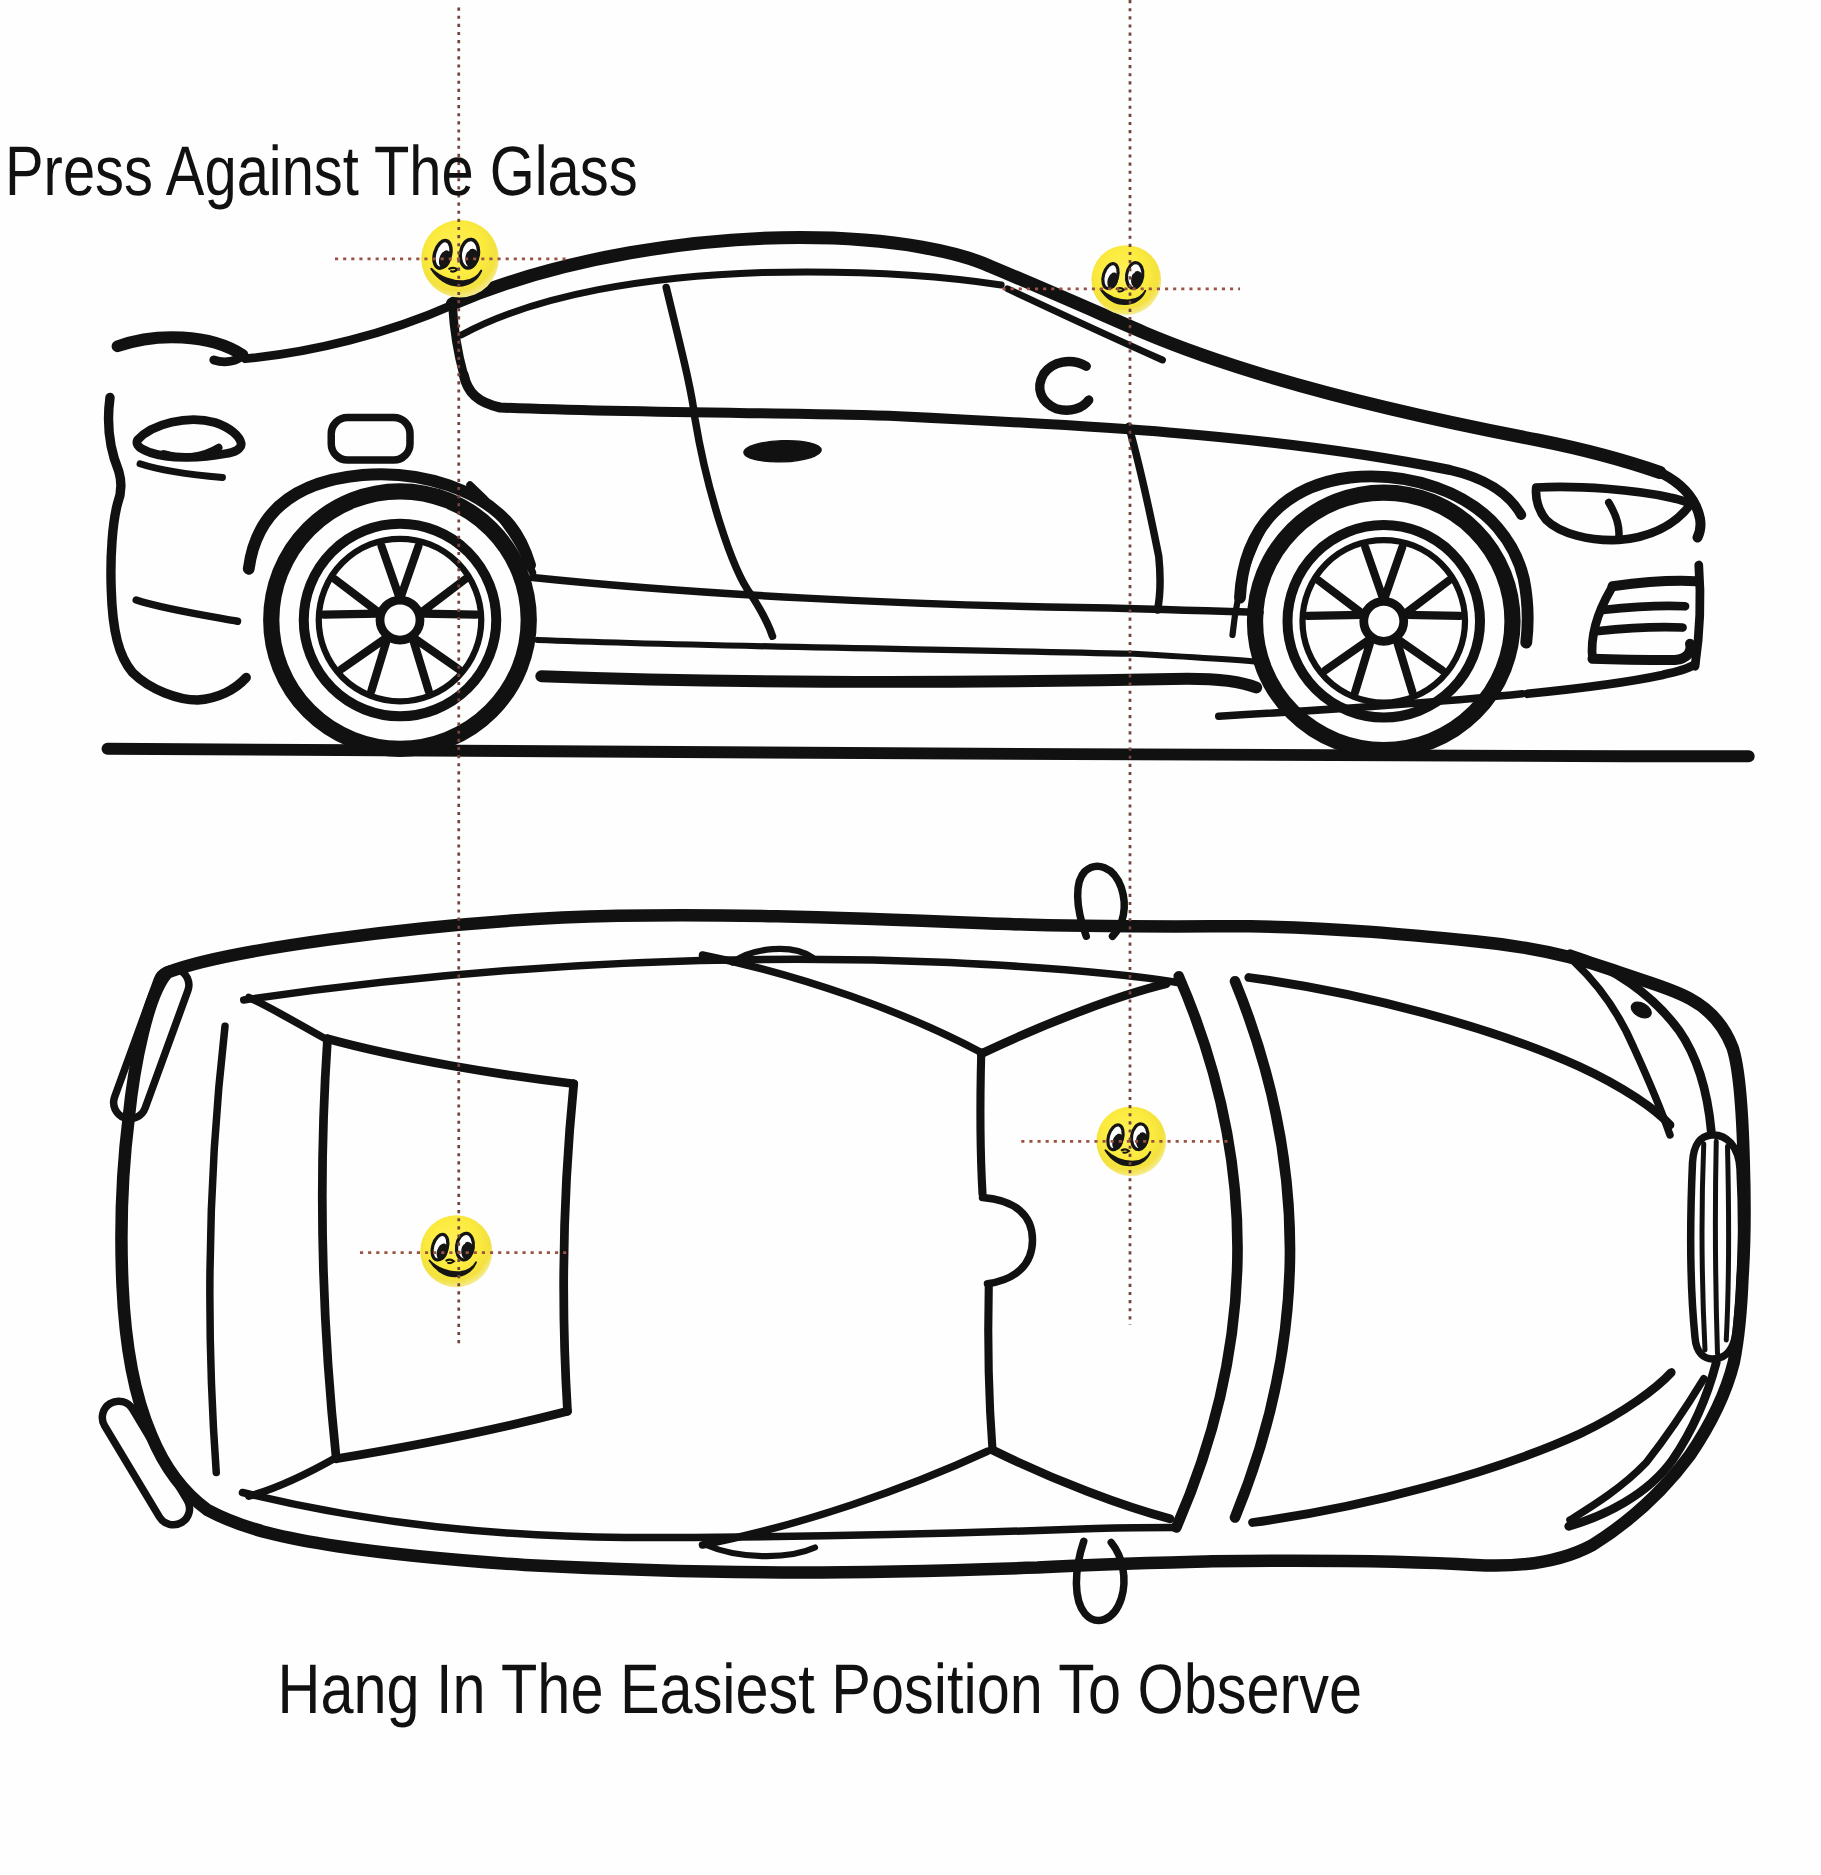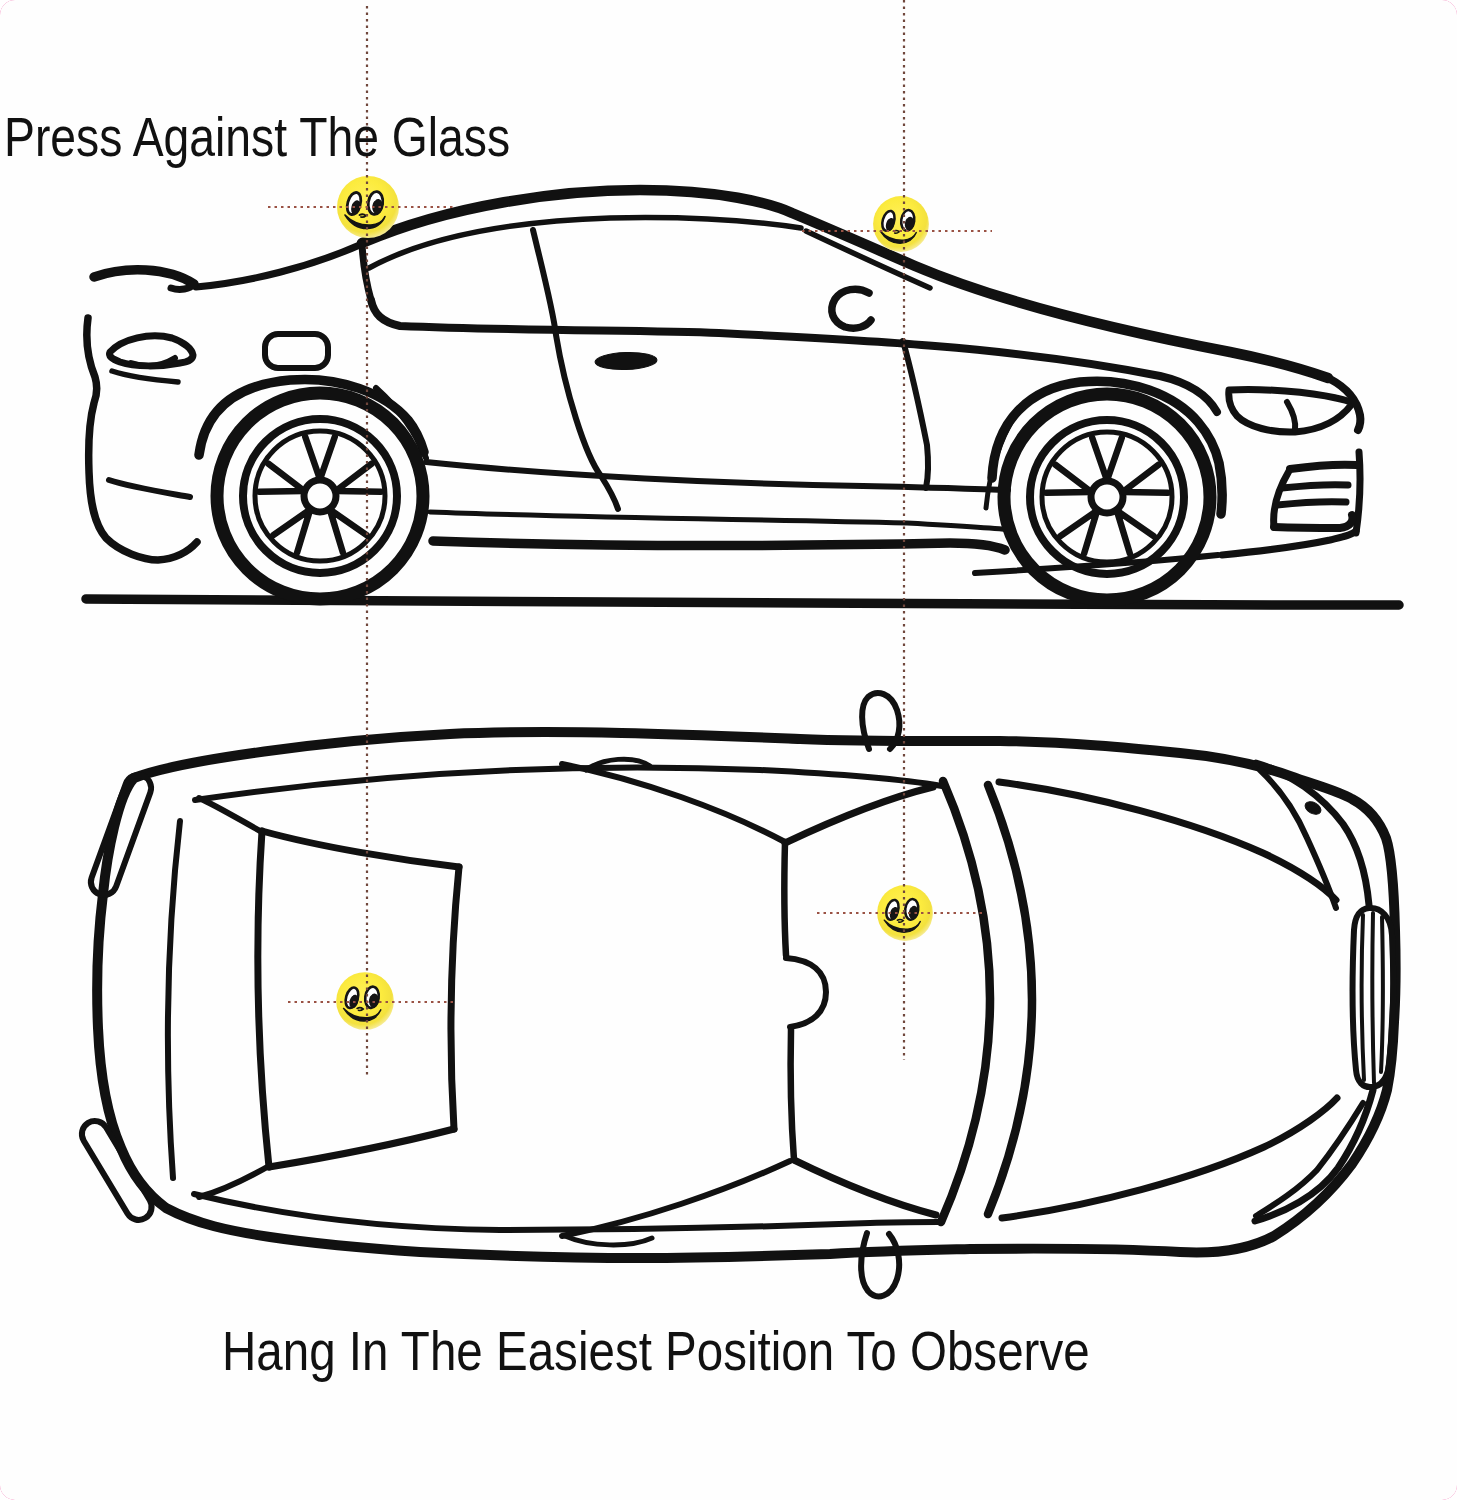--- a/index.html
+++ b/index.html
@@ -1,16 +1,16 @@
 <!DOCTYPE html>
 <html><head>
 <meta charset="utf-8">
 <style>
 html,body{margin:0;padding:0;background:#fff;}
-#stage{position:relative;width:1457px;height:1500px;background:#ec4899;overflow:hidden;font-family:"Liberation Sans",sans-serif;border-radius:15px;}
+#stage{position:relative;width:1457px;height:1500px;background:#ec4899;overflow:hidden;font-family:"Liberation Sans",sans-serif;}
 </style>
 </head>
 <body>
 <div id="stage">
 <svg width="1457" height="1500" viewBox="0 0 1457 1500">
 <defs>
 <radialGradient id="gsm" cx="0.45" cy="0.4" r="0.62">
  <stop offset="0" stop-color="#fff05a"></stop>
  <stop offset="0.55" stop-color="#fceb3e"></stop>
  <stop offset="0.82" stop-color="#f3e13e"></stop>

